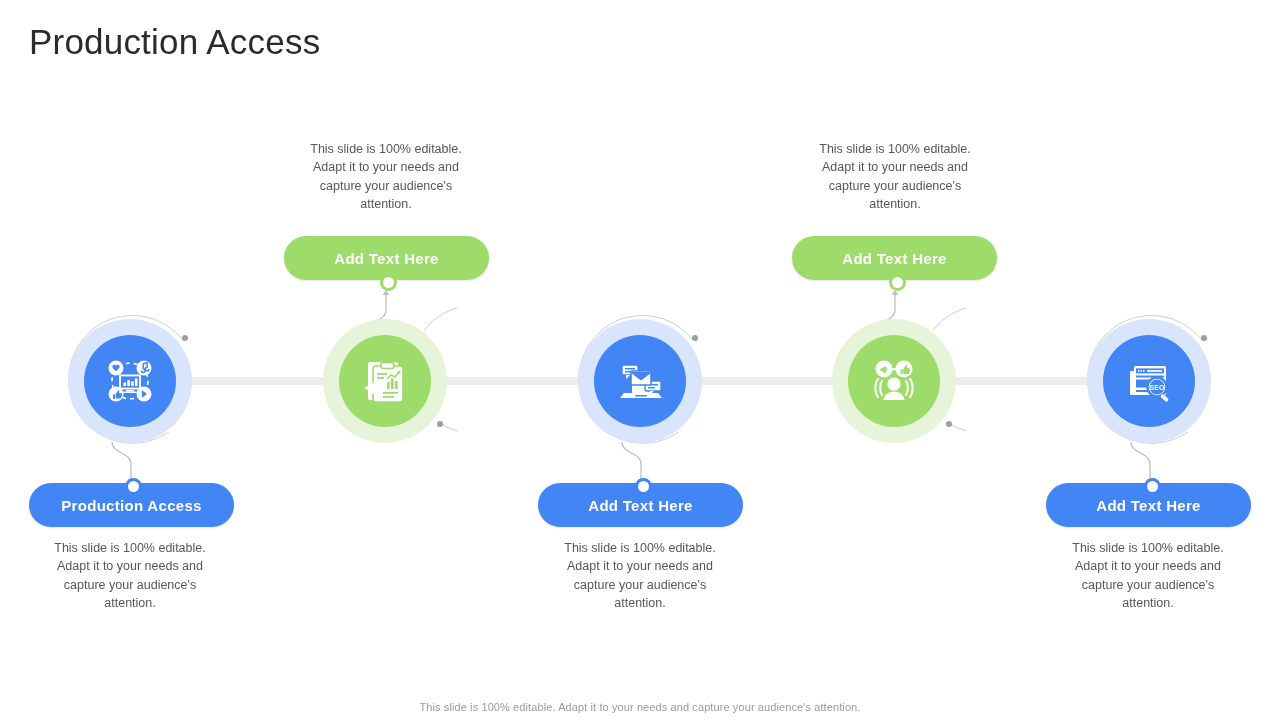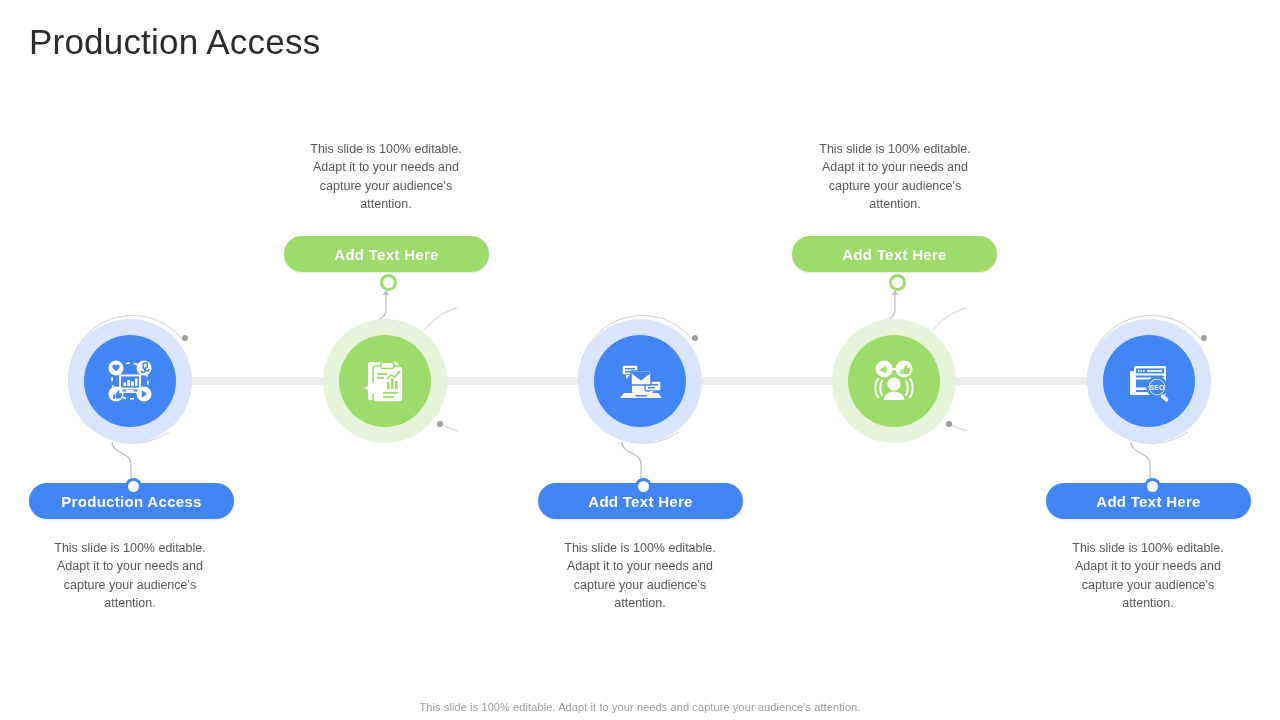--- a/index.html
+++ b/index.html
@@ -72,21 +72,21 @@
   .node.blue .halo { background: #d9e5fd; }
   .node.blue .disc { background: #4285f4; }
   .node.green .halo { background: #e6f4d9; }
   .node.green .disc { background: #9ddb6b; }
 
   .node .disc svg { display: block; }
 
   
   .pill {
     position: absolute;
-    height: 36px;
+    height: 44px;
     border-radius: 22px;
     display: flex;
     align-items: center;
     justify-content: center;
     color: #ffffff;
     font-size: 15px;
     font-weight: bold;
     letter-spacing: 0.3px;
     z-index: 4;
     box-shadow: 0 1px 2px rgba(0,0,0,0.10);

